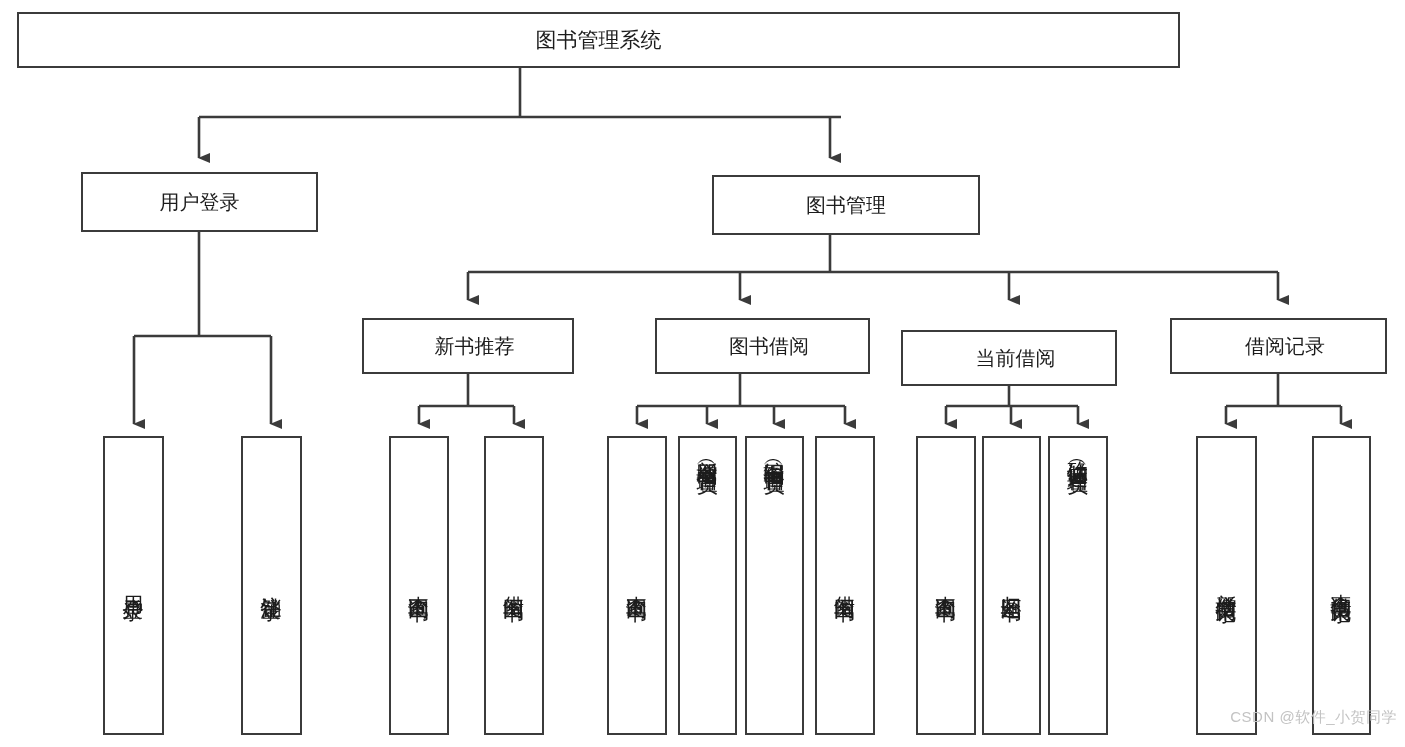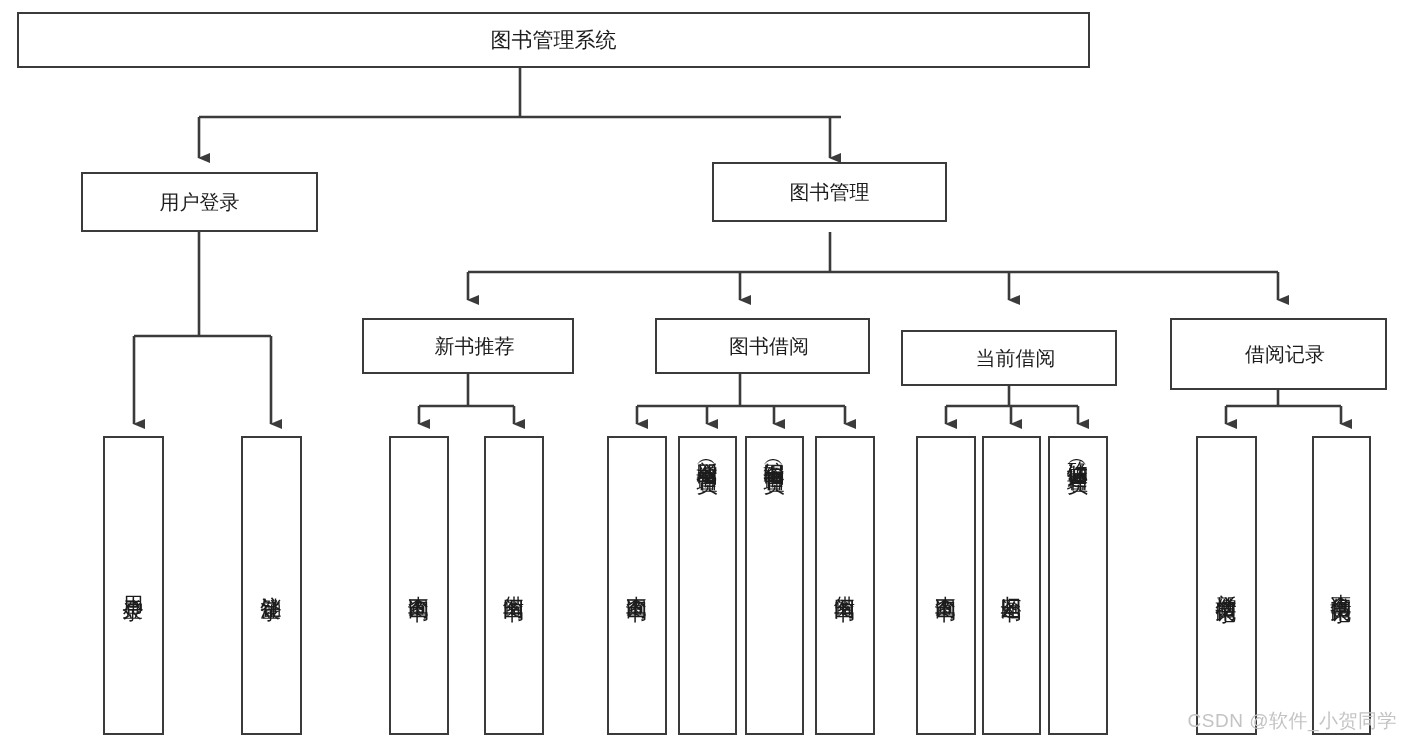--- a/index.html
+++ b/index.html
@@ -50,22 +50,22 @@
     text-orientation: upright;
     letter-spacing: 2px;
     line-height: 1;
     white-space: nowrap;
     display: block;
   }
   .leaf.center-v { align-items: center; padding-top: 0; }
   .watermark {
     position: absolute;
     right: 8px;
-    bottom: 13px;
-    font-size: 19px;
+    bottom: 20px;
+    font-size: 15px;
     color: #c3c3c3;
     letter-spacing: 0.5px;
     z-index: 5;
     white-space: nowrap;
     margin-left: 17px;
   }
 </style>
 </head>
 <body>
 
@@ -114,41 +114,41 @@
       <path d="M1011,406 L1011,424" marker-end="url(#arr)"></path>
       <path d="M1078,406 L1078,424" marker-end="url(#arr)"></path>
 
       <path d="M1278,374 L1278,406"></path>
       <path d="M1226,406 L1341,406"></path>
       <path d="M1226,406 L1226,424" marker-end="url(#arr)"></path>
       <path d="M1341,406 L1341,424" marker-end="url(#arr)"></path>
     </g>
   </svg>
 
-  <div class="node root" style="left:17px; top:12px; width:1073px; height:56px;">
+  <div class="node root" style="left:17px; top:12px; width:1163px; height:56px;">
     <span>图书管理系统</span>
   </div>
 
   <div class="node level2" style="left:81px; top:172px; width:237px; height:60px;">
     <span>用户登录</span>
   </div>
-  <div class="node level2" style="left:712px; top:162px; width:235px; height:60px;">
+  <div class="node level2" style="left:712px; top:175px; width:268px; height:60px;">
     <span>图书管理</span>
   </div>
 
   <div class="node level3" style="left:362px; top:318px; width:212px; height:56px;">
     <span>新书推荐</span>
   </div>
   <div class="node level3" style="left:655px; top:318px; width:215px; height:56px;">
     <span>图书借阅</span>
   </div>
   <div class="node level3" style="left:901px; top:318px; width:216px; height:56px;margin-top:12px;">
     <span>当前借阅</span>
   </div>
-  <div class="node level3" style="left:1170px; top:318px; width:217px; height:72px;">
+  <div class="node level3" style="left:1170px; top:318px; width:217px; height:56px;">
     <span>借阅记录</span>
   </div>
 
   <div class="node leaf center-v" style="left:103px; top:436px; width:61px; height:299px;">
     <span class="vtext">用户登录</span>
   </div>
   <div class="node leaf center-v" style="left:241px; top:436px; width:61px; height:299px;">
     <span class="vtext">注销登录</span>
   </div>
 

